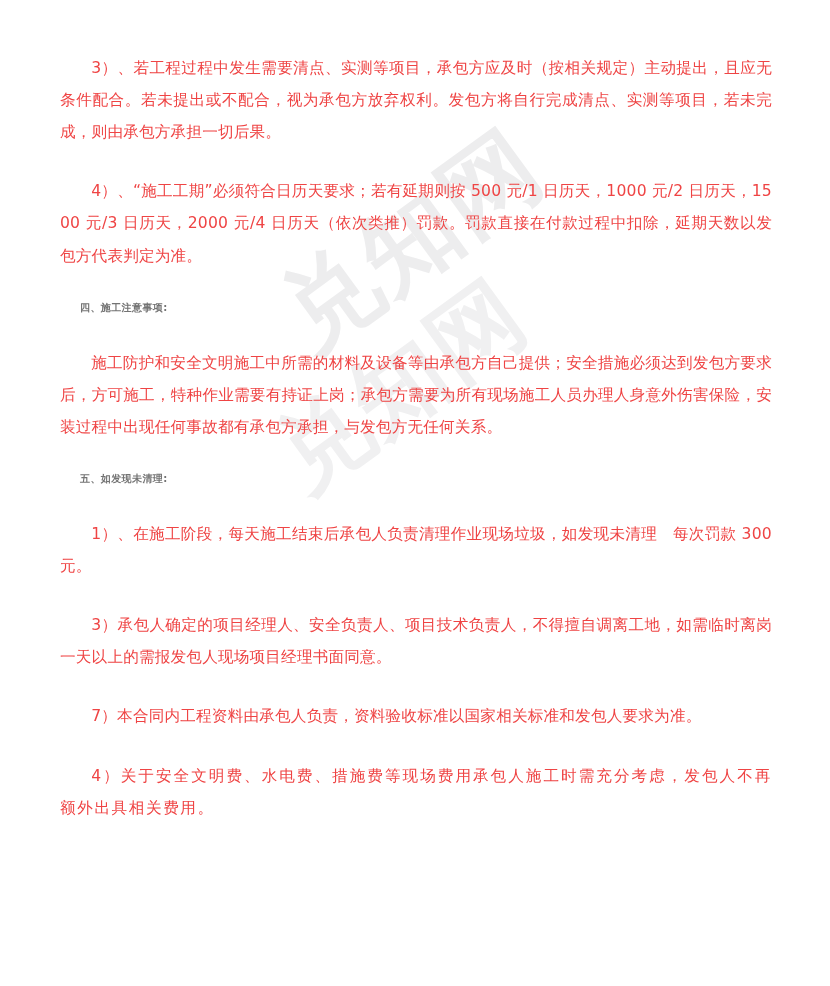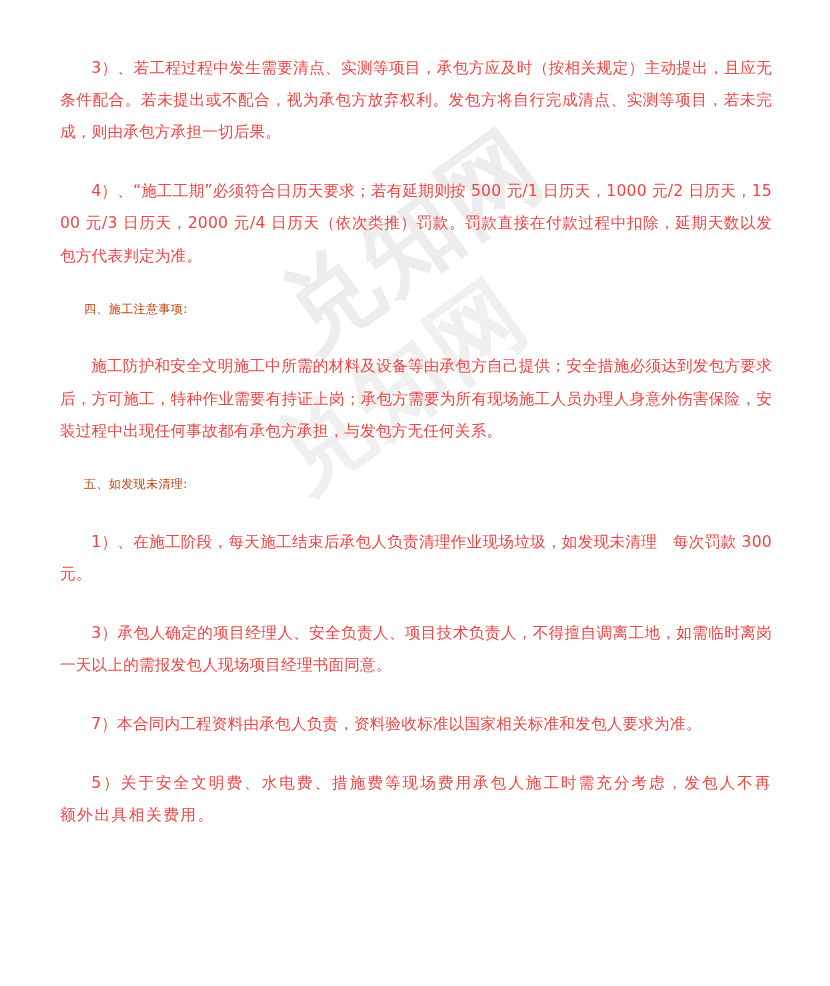--- a/index.html
+++ b/index.html
@@ -67,24 +67,24 @@
     line-height: 2.06;
     color: #ef4444;
     text-align: justify;
     text-justify: inter-ideograph;
     text-indent: 2em;
     letter-spacing: 0.2px;
     word-break: break-all;
   }
   h2.section-heading {
     margin: 26px 0 30px 0;
-    font-size: 12px;
+    font-size: 10px;
     line-height: 1.9;
-    color: #c2410c;
-    font-weight: 400;
+    color: #737373;
+    font-weight: 700;
     text-indent: 2em;
     letter-spacing: 0.4px;
   }
   p.para.spread {
     letter-spacing: 1.6px;
   }
   .gap-sm { height: 6px; }
 </style>
 </head>
 <body>
@@ -117,16 +117,16 @@
     <div class="gap-sm"></div>
 
     <p class="para">3）承包人确定的项目经理人、安全负责人、项目技术负责人，不得擅自调离工地，如需临时离岗一天以上的需报发包人现场项目经理书面同意。</p>
 
     <div class="gap-sm"></div>
 
     <p class="para">7）本合同内工程资料由承包人负责，资料验收标准以国家相关标准和发包人要求为准。</p>
 
     <div class="gap-sm"></div>
 
-    <p class="para spread">5）关于安全文明费、水电费、措施费等现场费用承包人施工时需充分考虑，发包人不再额外出具相关费用。</p>
+    <p class="para spread">4）关于安全文明费、水电费、措施费等现场费用承包人施工时需充分考虑，发包人不再额外出具相关费用。</p>
 
   </div>
 </div>
 
 </body></html>

